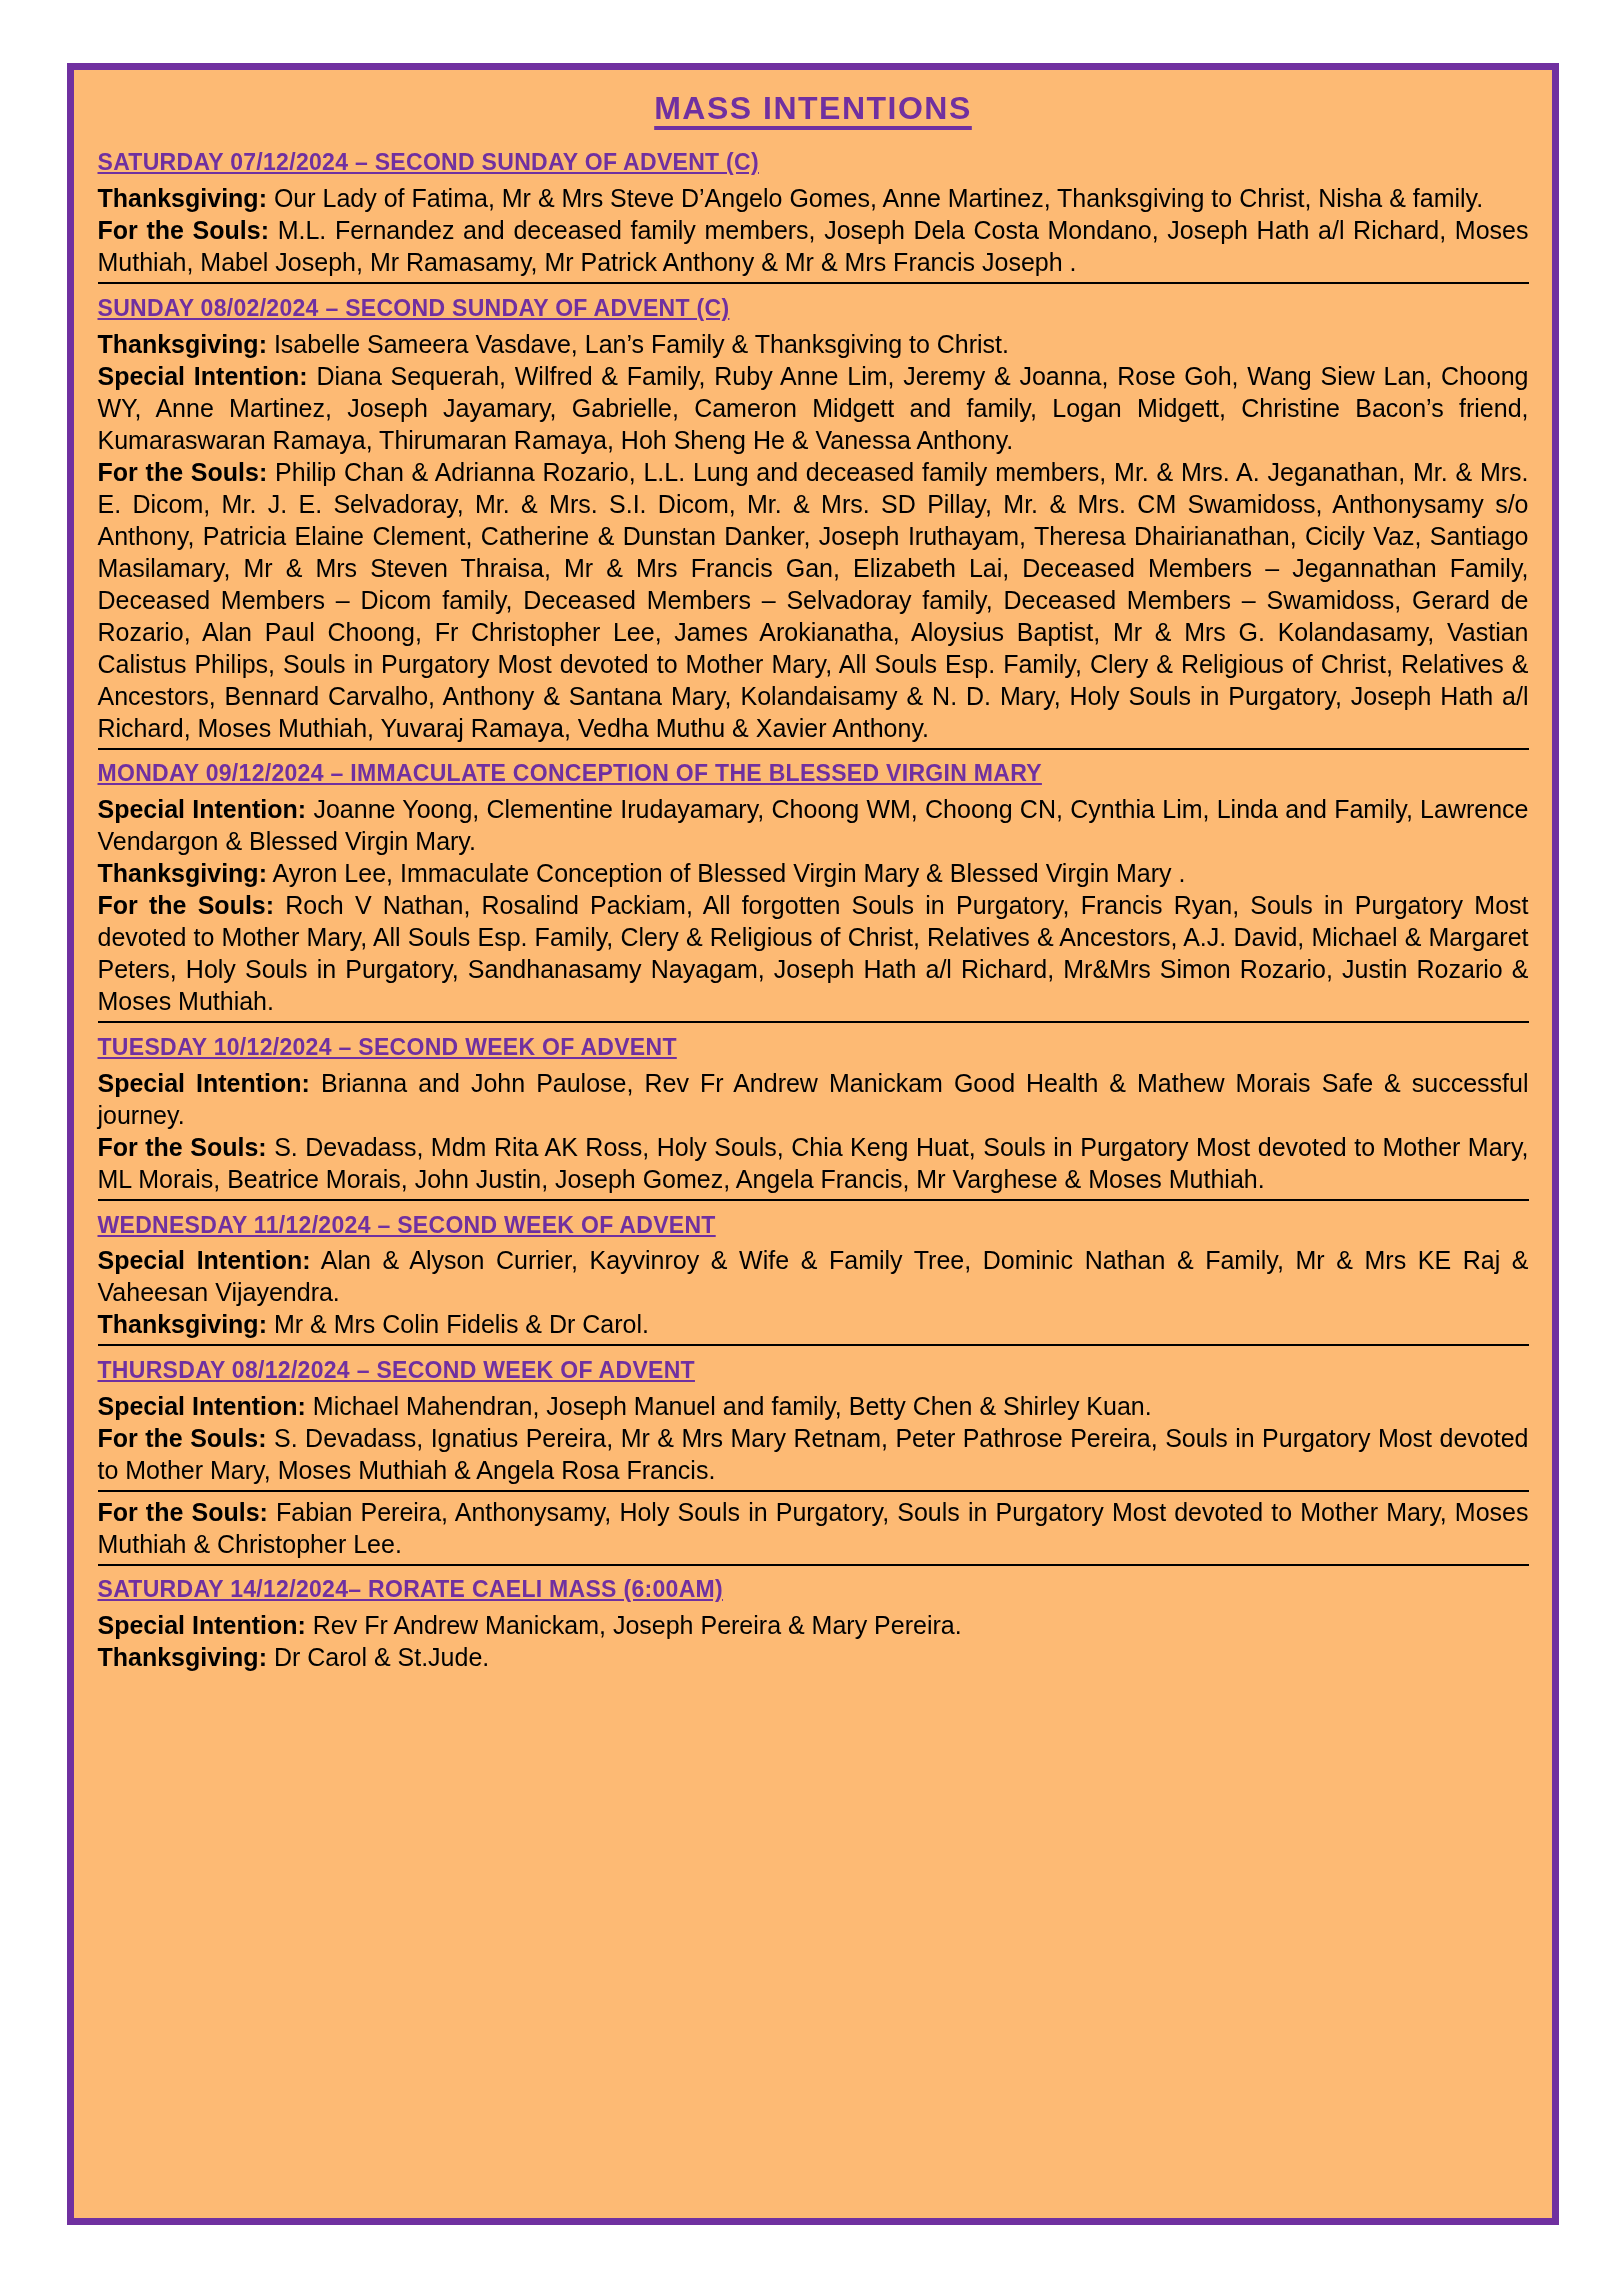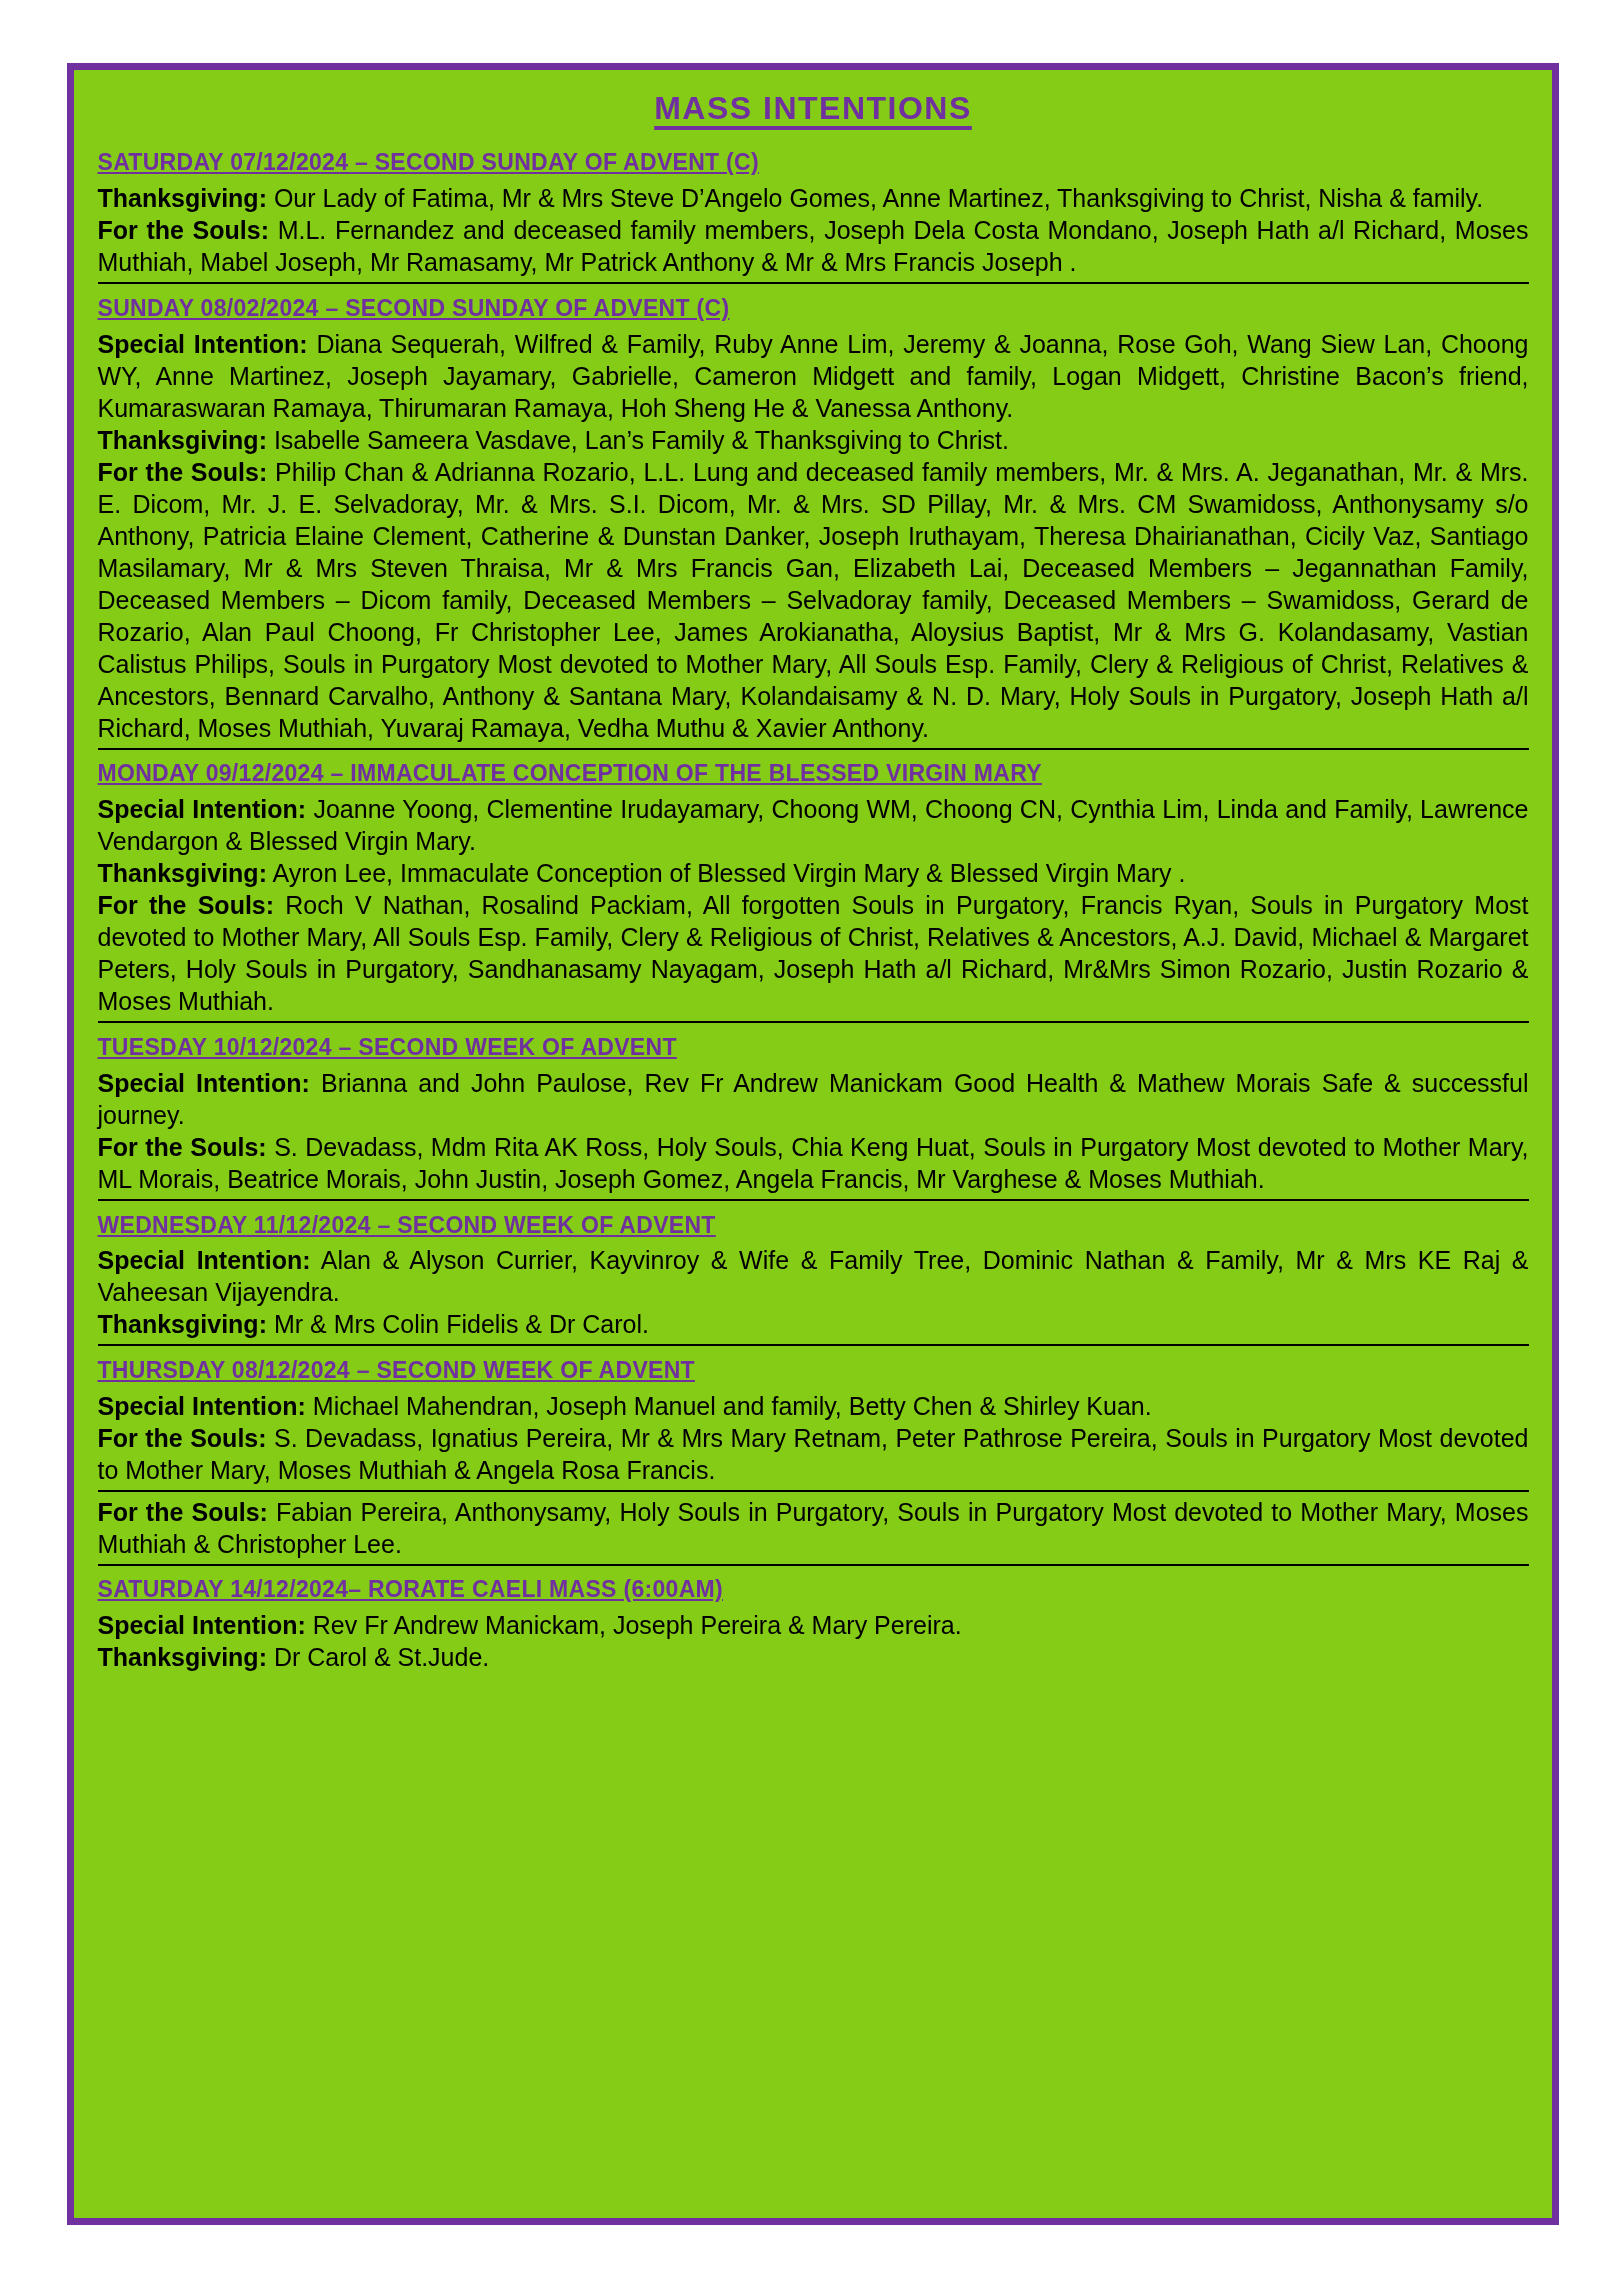--- a/index.html
+++ b/index.html
@@ -8,21 +8,21 @@
     font-family: "Liberation Sans", sans-serif;
     color: #000000;
   }
   .frame {
     position: absolute; left: 67px; top: 63px;
     width: 1492px; height: 2162px;
     box-sizing: border-box;
     border: 7.8px solid #7030A0;
     padding: 7.8px 23.5px 0 23.5px;
     overflow: hidden;
-    background: #84cc16;
+    background: #fdba74;
   }
   h1.page-title {
     margin: 11.8px 0 19.6px 0;
     text-align: center;
     color: #7030A0;
     font-size: 32px;
     font-weight: bold;
     letter-spacing: 1.5px;
   }
   h1.page-title .underline {
@@ -62,22 +62,22 @@
 
   <div class="section">
     <h2>SATURDAY 07/12/2024 – SECOND SUNDAY OF ADVENT (C)</h2>
     <p><b>Thanksgiving:</b> <span>Our Lady of Fatima, Mr &amp; Mrs Steve D’Angelo Gomes, Anne Martinez, Thanksgiving to Christ, Nisha &amp; family.</span></p>
     <p><b>For the Souls:</b> <span>M.L. Fernandez and deceased family members, Joseph Dela Costa Mondano, Joseph Hath a/l Richard, Moses Muthiah, Mabel Joseph, Mr Ramasamy, Mr Patrick Anthony &amp; Mr &amp; Mrs Francis Joseph&nbsp;.</span></p>
   </div>
   <hr class="sep">
 
   <div class="section">
     <h2>SUNDAY 08/02/2024 – SECOND SUNDAY OF ADVENT (C)</h2>
+    <p><b>Thanksgiving:</b> <span>Isabelle Sameera Vasdave, Lan’s Family &amp; Thanksgiving to Christ.</span></p>
     <p><b>Special Intention:</b> <span>Diana Sequerah, Wilfred &amp; Family, Ruby Anne Lim, Jeremy &amp; Joanna, Rose Goh, Wang Siew Lan, Choong WY, Anne Martinez, Joseph Jayamary, Gabrielle, Cameron Midgett and family, Logan Midgett, Christine Bacon’s friend, Kumaraswaran Ramaya, Thirumaran Ramaya, Hoh Sheng He &amp; Vanessa Anthony.</span></p>
-    <p><b>Thanksgiving:</b> <span>Isabelle Sameera Vasdave, Lan’s Family &amp; Thanksgiving to Christ.</span></p>
     <p><b>For the Souls:</b> <span>Philip Chan &amp; Adrianna Rozario, L.L. Lung and deceased family members, Mr. &amp; Mrs. A. Jeganathan, Mr. &amp; Mrs. E. Dicom, Mr. J. E. Selvadoray, Mr. &amp; Mrs. S.I. Dicom, Mr. &amp; Mrs. SD Pillay, Mr. &amp; Mrs. CM Swamidoss, Anthonysamy s/o Anthony, Patricia Elaine Clement, Catherine &amp; Dunstan Danker, Joseph Iruthayam, Theresa Dhairianathan, Cicily Vaz, Santiago Masilamary, Mr &amp; Mrs Steven Thraisa, Mr &amp; Mrs Francis Gan, Elizabeth Lai, Deceased Members – Jegannathan Family, Deceased Members – Dicom family, Deceased Members – Selvadoray family, Deceased Members – Swamidoss, Gerard de Rozario, Alan Paul Choong, Fr Christopher Lee, James Arokianatha, Aloysius Baptist, Mr &amp; Mrs G. Kolandasamy, Vastian Calistus Philips, Souls in Purgatory Most devoted to Mother Mary, All Souls Esp. Family, Clery &amp; Religious of Christ, Relatives &amp; Ancestors, Bennard Carvalho, Anthony &amp; Santana Mary, Kolandaisamy &amp; N. D. Mary, Holy Souls in Purgatory, Joseph Hath a/l Richard, Moses Muthiah, Yuvaraj Ramaya, Vedha Muthu &amp; Xavier Anthony.</span></p>
   </div>
   <hr class="sep">
 
   <div class="section">
     <h2>MONDAY 09/12/2024 – IMMACULATE CONCEPTION OF THE BLESSED VIRGIN MARY</h2>
     <p><b>Special Intention:</b> <span>Joanne Yoong, Clementine Irudayamary, Choong WM, Choong CN, Cynthia Lim, Linda and Family, Lawrence Vendargon &amp; Blessed Virgin Mary.</span></p>
     <p><b>Thanksgiving:</b> <span>Ayron Lee, Immaculate Conception of Blessed Virgin Mary &amp; Blessed Virgin Mary&nbsp;.</span></p>
     <p><b>For the Souls:</b> <span>Roch V Nathan, Rosalind Packiam, All forgotten Souls in Purgatory, Francis Ryan, Souls in Purgatory Most devoted to Mother Mary, All Souls Esp. Family, Clery &amp; Religious of Christ, Relatives &amp; Ancestors, A.J. David, Michael &amp; Margaret Peters, Holy Souls in Purgatory, Sandhanasamy Nayagam, Joseph Hath a/l Richard, Mr&amp;Mrs Simon Rozario, Justin Rozario &amp; Moses Muthiah.</span></p>
   </div>

